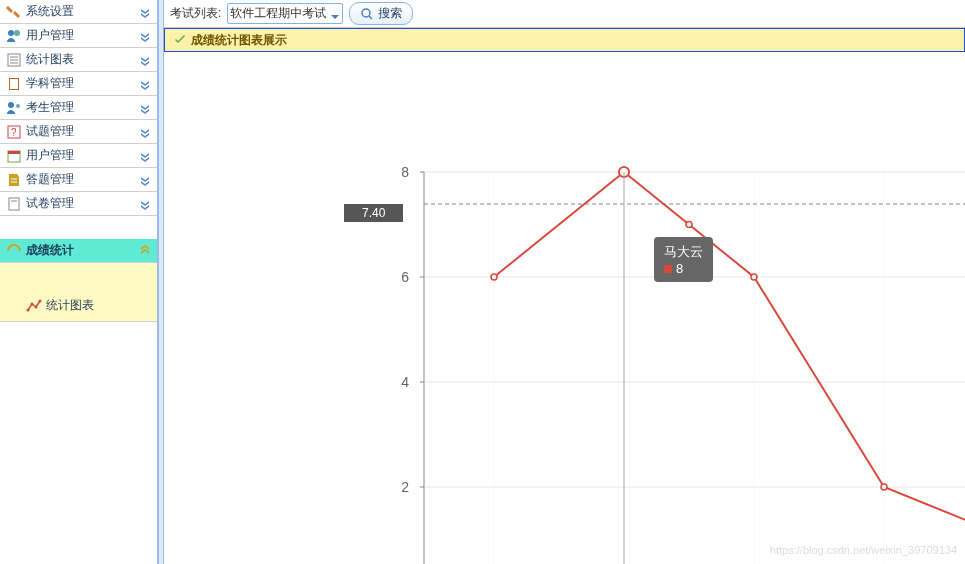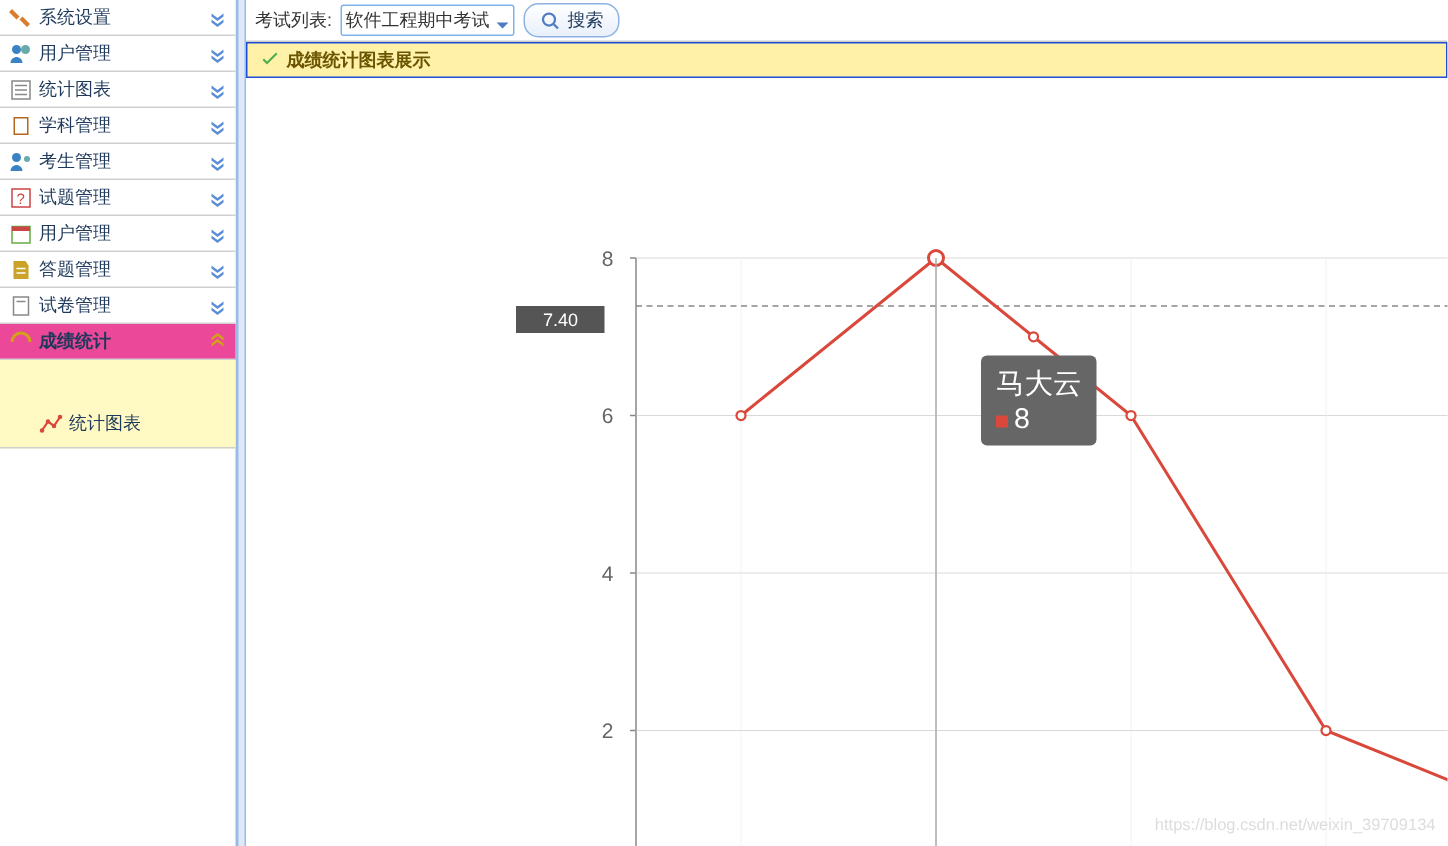--- a/index.html
+++ b/index.html
@@ -1,39 +1,39 @@
 <!DOCTYPE html>
 <html><head>
 <meta charset="utf-8">
 <style>
 * { margin: 0; padding: 0; box-sizing: border-box; }
 body { font-family: Arial, "Microsoft YaHei", sans-serif; font-size: 12px; background: #fff; width: 965px; height: 564px; overflow: hidden; position: relative; }
 .container { display: flex; height: 100%; }
 .sidebar { width: 158px; background: #fff; border-right: 1px solid #99bbe8; height: 100%; }
 .menu-item { display: flex; align-items: center; justify-content: space-between; padding: 4px 6px; border-bottom: 1px solid #d0d0d0; cursor: pointer; background: #fff; height: 24px; }
-.menu-item.selected { background: #ec4899; font-weight: bold; }
+.menu-item.selected { background: #5eead4; font-weight: bold; margin-top: 23px; }
 .menu-item-left { display: flex; align-items: center; gap: 4px; }
 .menu-icon { width: 16px; height: 16px; display: inline-block; }
 .menu-label { color: #1e395b; }
 .chevron { width: 12px; height: 12px; color: #5b8dd6; }
 .chevron.up { color: #d4a017; }
 .submenu { padding: 4px 0 4px 20px; background: #fff9c4; border-bottom: 1px solid #d0d0d0; }
 .submenu-item { display: flex; align-items: center; gap: 4px; padding: 3px 6px; color: #1e395b; cursor: pointer; margin-top: 27px; }
 .main { flex: 1; display: flex; flex-direction: column; position: relative; }
 .toolbar { display: flex; align-items: center; gap: 6px; padding: 4px 6px; border-bottom: 1px solid #ccc; height: 28px; }
 .toolbar-label { color: #333; }
 .select-wrap { border: 1px solid #7eb4ea; padding: 1px 2px; display: flex; align-items: flex-end; gap: 4px; border-radius: 2px; }
 .select-text { color: #333; }
 .select-arrow { color: #4e7dc3; }
 .search-btn { display: flex; align-items: center; gap: 4px; border: 1px solid #8db2e3; border-radius: 10px; padding: 2px 10px; background: linear-gradient(#fff,#e8f0fb); cursor: pointer; color: #1e395b; justify-content: center; }
 .panel-header { background: #fff2a8; border: 1px solid #1d4ed8; padding: 4px 8px; display: flex; align-items: center; gap: 4px; height: 24px; }
 .panel-title { color: #6b5500; font-weight: bold; }
 .chart-area { flex: 1; position: relative; padding: 60px 40px 40px 100px; }
 .chart-svg { position: absolute; top: 60px; left: 180px; }
-.tooltip { position: absolute; background: #666; color: #fff; padding: 6px 10px; border-radius: 4px; font-size: 19px; left: 490px; top: 185px; }
+.tooltip { position: absolute; background: #666; color: #fff; padding: 6px 10px; border-radius: 4px; font-size: 13px; left: 490px; top: 185px; }
 .tooltip-marker { display: inline-block; width: 8px; height: 8px; background: #d9483b; margin-right: 4px; }
 .avg-label { position: absolute; left: 180px; top: 152px; background: #555; color: #fff; padding: 2px 18px; font-size: 12px; }
 .watermark { position: absolute; right: 8px; bottom: 8px; color: #ddd; font-size: 11px; }
 .divider { width: 6px; background: #dfe8f6; border-left: 1px solid #99bbe8; border-right: 1px solid #99bbe8; }
 </style>
 </head>
 <body>
 
 <div class="container">
   <div class="sidebar">

